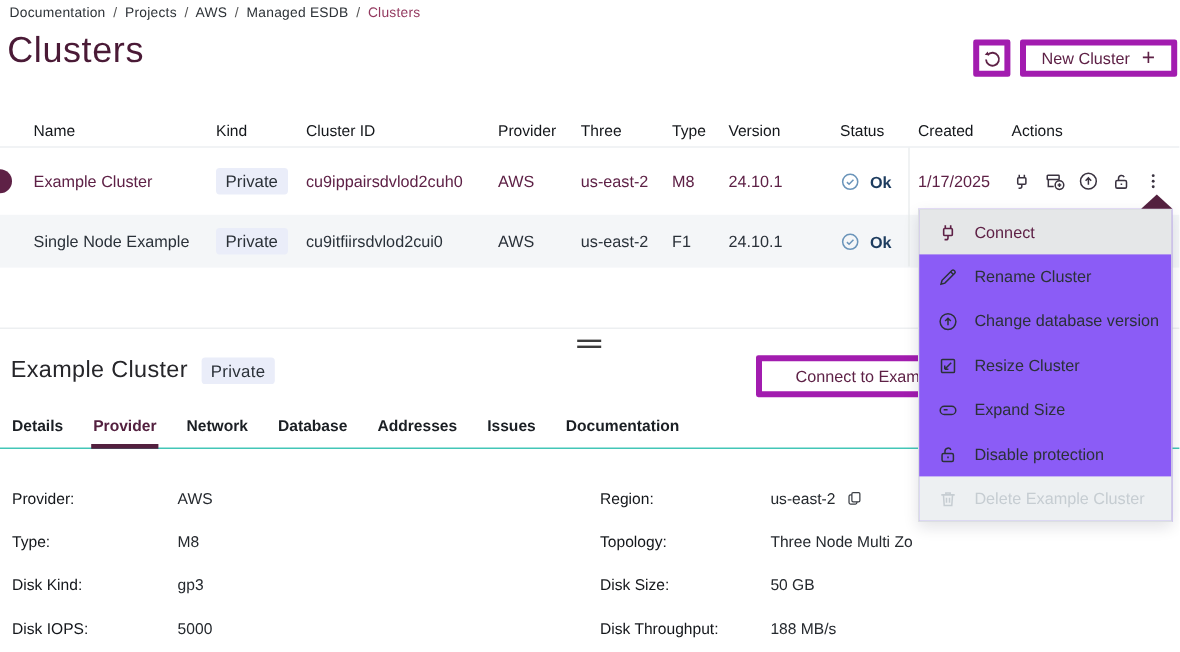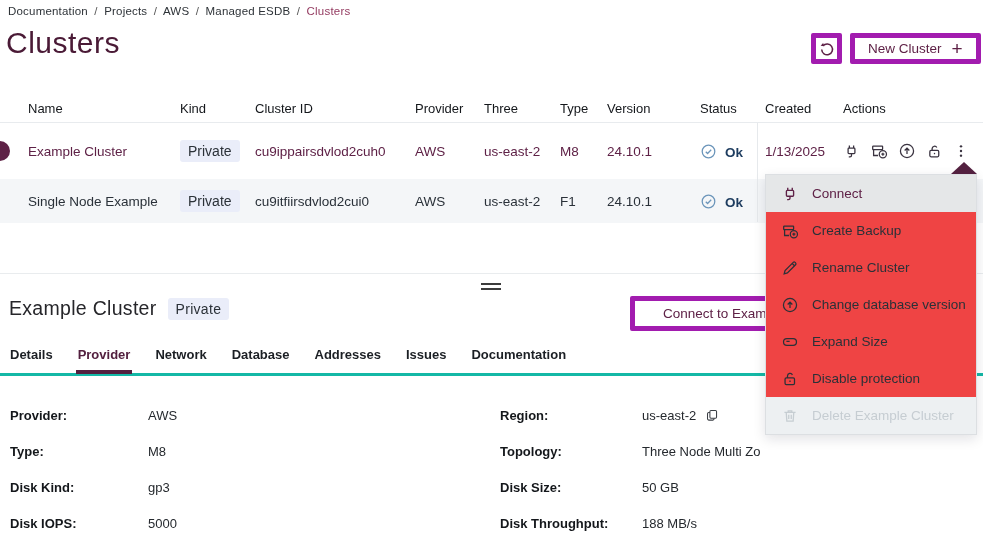--- a/index.html
+++ b/index.html
@@ -40,34 +40,34 @@
   .col-divider{position:absolute;left:757px;top:123px;width:1px;height:99px;background:#E6E9EC}
 
   
   .panel-divider{position:absolute;left:0;top:273px;width:983px;height:1px;background:#E9ECEE}
   .drag-handle{position:absolute;left:481px;top:283px;width:20px;cursor:row-resize}
   .drag-handle i{display:block;height:2px;background:#3C3C3C;margin-bottom:3px}
 
   
   .detail-title{position:absolute;left:9px;top:297px;font-size:19.5px;font-weight:400;color:#26262A;display:flex;align-items:center;gap:11px;letter-spacing:.3px}
   .connect-btn{position:absolute;left:630px;top:296px;width:181px;height:35px;font-size:13.5px;justify-content:flex-start;padding-left:28px;white-space:nowrap;overflow:hidden;z-index:1}
-  .tabs{position:absolute;left:0;top:343px;width:983px;border-bottom:3px solid #14b8a6;padding:0 0 0 10px;display:flex;gap:25px;font-size:13px;font-weight:700;color:#1B1F24}
+  .tabs{position:absolute;left:0;top:343px;width:983px;border-bottom:1px solid #14b8a6;padding:0 0 0 10px;display:flex;gap:25px;font-size:13px;font-weight:700;color:#1B1F24}
   .tab{position:relative;padding:4px 0 11px;cursor:pointer}
   .tab.active{color:var(--accent-dark)}
   .tab.active::after{content:"";position:absolute;left:-2px;right:-2px;bottom:-1px;height:4px;background:var(--accent-dark)}
   .fields{position:absolute;top:397px;font-size:13px}
   .fields.left{left:10px}
   .fields.right{left:500px}
   .frow{display:flex;align-items:center;height:36px}
-  .flabel{font-weight:700;color:#14171B;width:138px}
+  .flabel{font-weight:400;color:#14171B;width:138px}
   .fields.right .flabel{width:142px}
   .fvalue{color:#25292E;display:flex;align-items:center;gap:9px}
 
   
-  .menu{position:absolute;left:765px;top:174px;width:212px;background:#ef4444;border:1px solid #DCDFE2;box-shadow:0 4px 12px rgba(20,20,40,.12);z-index:10}
+  .menu{position:absolute;left:765px;top:174px;width:212px;background:#8b5cf6;border:1px solid #DCDFE2;box-shadow:0 4px 12px rgba(20,20,40,.12);z-index:10}
   .menu-item{height:37px;display:flex;align-items:center;gap:13px;padding-left:15px;font-size:13.5px;color:#2B3138;cursor:pointer}
   .menu-item svg{flex:none}
   .menu-item.highlighted{background:var(--menu-hl);color:var(--accent)}
   .menu-item.disabled{background:var(--menu-dis-bg);color:var(--menu-dis-tx);cursor:default}
   .menu-caret{position:absolute;left:951px;top:162px;width:0;height:0;border-left:13px solid transparent;border-right:13px solid transparent;border-bottom:12px solid var(--accent-dark);z-index:11}
 </style>
 </head>
 <body>
 
 <nav class="breadcrumb">
@@ -125,21 +125,21 @@
     <div>24.10.1</div>
     <div class="status-cell">
       <span>
         <svg viewBox="0 0 20 20" width="17" height="17" fill="none" stroke="currentColor" stroke-width="1.5">
           <circle cx="10" cy="10" r="7.4"></circle>
             <path d="M6.8 10.3l2.1 2.1 4.3-4.4"></path>
         </svg>
       </span>
       <span>Ok</span>
     </div>
-    <div>1/13/2025</div>
+    <div>1/17/2025</div>
     <div class="actions-cell">
       <button class="icon-btn">
         <span>
           <svg viewBox="0 0 20 20" width="17" height="17" fill="none" stroke="currentColor" stroke-width="1.5">
             <path d="M7.5 3v3M12.5 3v3"></path>
               <rect x="6" y="6" width="8" height="6.5" rx="1"></rect>
             <path d="M10 12.5v2.2c0 1-.8 1.6-1.8 1.6H6.8"></path>
           </svg>
         </span>
       </button>
@@ -283,45 +283,43 @@
         <path d="M7.5 3v3M12.5 3v3"></path>
           <rect x="6" y="6" width="8" height="6.5" rx="1"></rect>
         <path d="M10 12.5v2.2c0 1-.8 1.6-1.8 1.6H6.8"></path>
       </svg>
     </span>
     <span>Connect</span>
   </div>
   <div class="menu-item">
     <span>
       <svg viewBox="0 0 20 20" width="18" height="18" fill="none" stroke="currentColor" stroke-width="1.4">
-        <rect x="3" y="4.5" width="11" height="4" rx="0.6"></rect>
-          <path d="M4 8.5V15h5"></path>
-        <circle cx="14.3" cy="13.6" r="4"></circle>
-          <path d="M14.3 11.9v3.4M12.6 13.6H16"></path>
-      </svg>
-    </span>
-    <span>Create Backup</span>
-  </div>
-  <div class="menu-item">
-    <span>
-      <svg viewBox="0 0 20 20" width="18" height="18" fill="none" stroke="currentColor" stroke-width="1.4">
         <path d="M3.5 16.5l1-3.6L13.6 3.8a1.5 1.5 0 0 1 2.1 0l.5.5a1.5 1.5 0 0 1 0 2.1L7.1 15.5l-3.6 1z"></path>
         <path d="M12.5 5l2.5 2.5"></path>
       </svg>
     </span>
     <span>Rename Cluster</span>
   </div>
   <div class="menu-item">
     <span>
       <svg viewBox="0 0 20 20" width="18" height="18" fill="none" stroke="currentColor" stroke-width="1.4">
         <circle cx="10" cy="10" r="7.3"></circle>
           <path d="M10 13.4V7M7.4 9.5L10 6.9l2.6 2.6"></path>
       </svg>
     </span>
     <span>Change database version</span>
+  </div>
+  <div class="menu-item">
+    <span>
+      <svg viewBox="0 0 20 20" width="18" height="18" fill="none" stroke="currentColor" stroke-width="1.4">
+        <rect x="4" y="4" width="12" height="12" rx="1"></rect>
+        <path d="M13 7l-6 6M7 13v-3.4M7 13h3.4"></path>
+      </svg>
+    </span>
+    <span>Resize Cluster</span>
   </div>
   <div class="menu-item">
     <span>
       <svg viewBox="0 0 20 20" width="18" height="18" fill="none" stroke="currentColor" stroke-width="1.4">
         <rect x="2.8" y="6.2" width="14.4" height="7.6" rx="3.8"></rect>
           <path d="M6 9.3h3.6"></path>
       </svg>
     </span>
     <span>Expand Size</span>
   </div>

